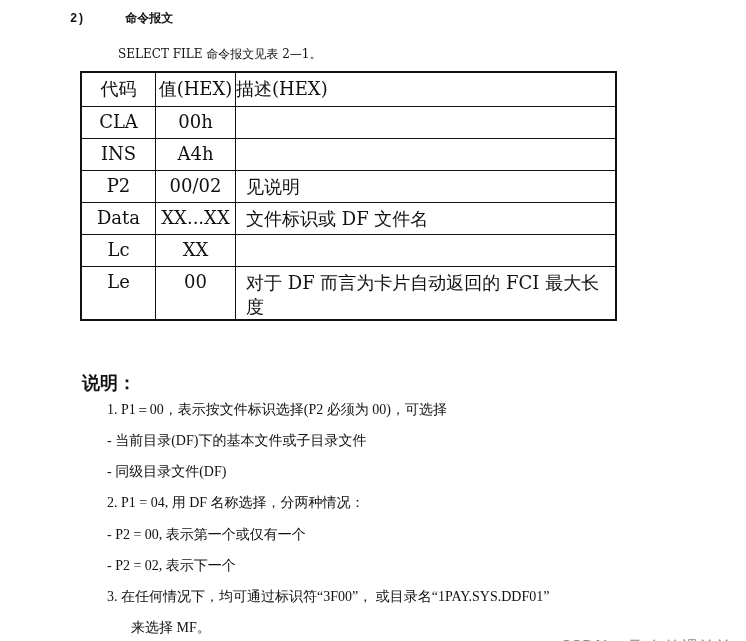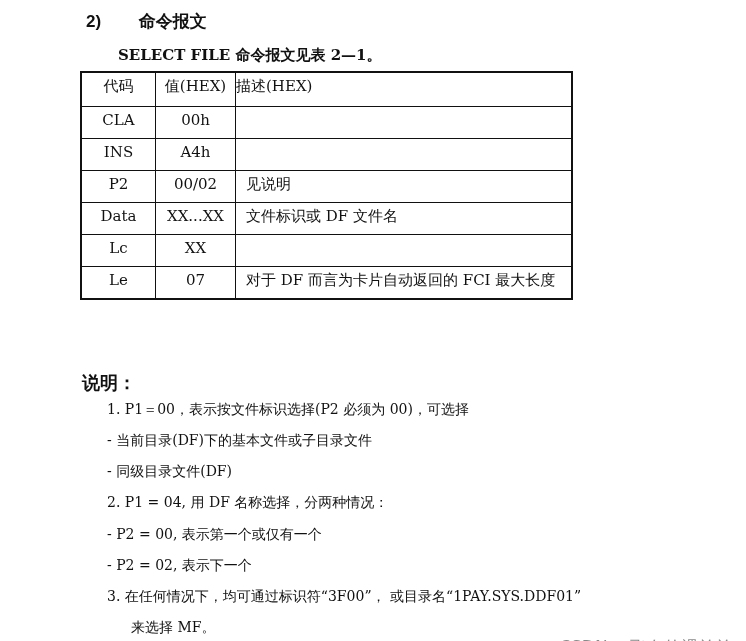--- a/index.html
+++ b/index.html
@@ -1,44 +1,44 @@
 <!DOCTYPE html>
 <html><head>
 <meta charset="utf-8">
 <style>
   html, body { margin: 0; padding: 0; }
   body {
     width: 746px; height: 641px; background: #ffffff; position: relative; overflow: hidden;
     font-family: "DejaVu Serif", "Liberation Serif", serif; color: #111;
   }
   .heading {
-    position: absolute; left: 86px; top: 10px; font-size: 17px; font-weight: bold;
-    font-family: Liberation Sans, sans-serif;
+    position: absolute; left: 70px; top: 10px; font-size: 12px; font-weight: bold;
+    font-family: Liberation Mono, monospace;
   }
   .heading .num { display: inline-block; width: 48px; }
-  .intro { position: absolute; left: 118px; top: 46px; font-size: 15px; font-weight: bold; }
+  .intro { position: absolute; left: 118px; top: 46px; font-size: 12px; }
   table.cmd {
-    position: absolute; left: 80px; top: 71px; width: 493px;
-    border-collapse: collapse; font-size: 15px; border: 2px solid #111;
+    position: absolute; left: 80px; top: 71px; width: 537px;
+    border-collapse: collapse; font-size: 18px; border: 2px solid #111;
   }
   table.cmd td, table.cmd th {
     border: 1px solid #111; height: 31px; padding: 0; vertical-align: top;
     font-weight: normal;
   }
   table.cmd th { height: 33px; }
   table.cmd .c1 { width: 73px; text-align: center; }
   table.cmd .c2 { width: 79px; text-align: center; }
   table.cmd .c3 { text-align: left; padding-left: 10px; }
   table.cmd th.c3 { text-align: left; padding-left: 0; }
   table.cmd td span, table.cmd th span { display: block; padding-top: 4px; }
   .notes-title {
     position: absolute; left: 82px; top: 371px; font-size: 18px; font-weight: bold;
     font-family: "DejaVu Sans", sans-serif;
   }
-  .note { position: absolute; left: 107px; font-size: 14px; white-space: nowrap; }
+  .note { position: absolute; left: 107px; font-size: 14px; white-space: nowrap; font-family: Liberation Serif, serif; }
   .note.indent { left: 131px; }
   .watermark {
     position: absolute; right: 14px; top: 636px; font-size: 17px; color: #8a8a8a;
     font-family: "DejaVu Sans", sans-serif;
   }
 </style>
 </head>
 <body>
 
 <div class="heading">
@@ -114,21 +114,21 @@
         </td>
     <td class="c3">
           <span></span>
         </td>
   </tr>
   <tr>
     <td class="c1">
           <span>Le</span>
         </td>
     <td class="c2">
-          <span>07</span>
+          <span>00</span>
         </td>
     <td class="c3">
           <span>对于 DF 而言为卡片自动返回的 FCI 最大长度</span>
         </td>
   </tr>
 </tbody>
   </table>
 
 <div class="notes-title">说明：</div>
 

